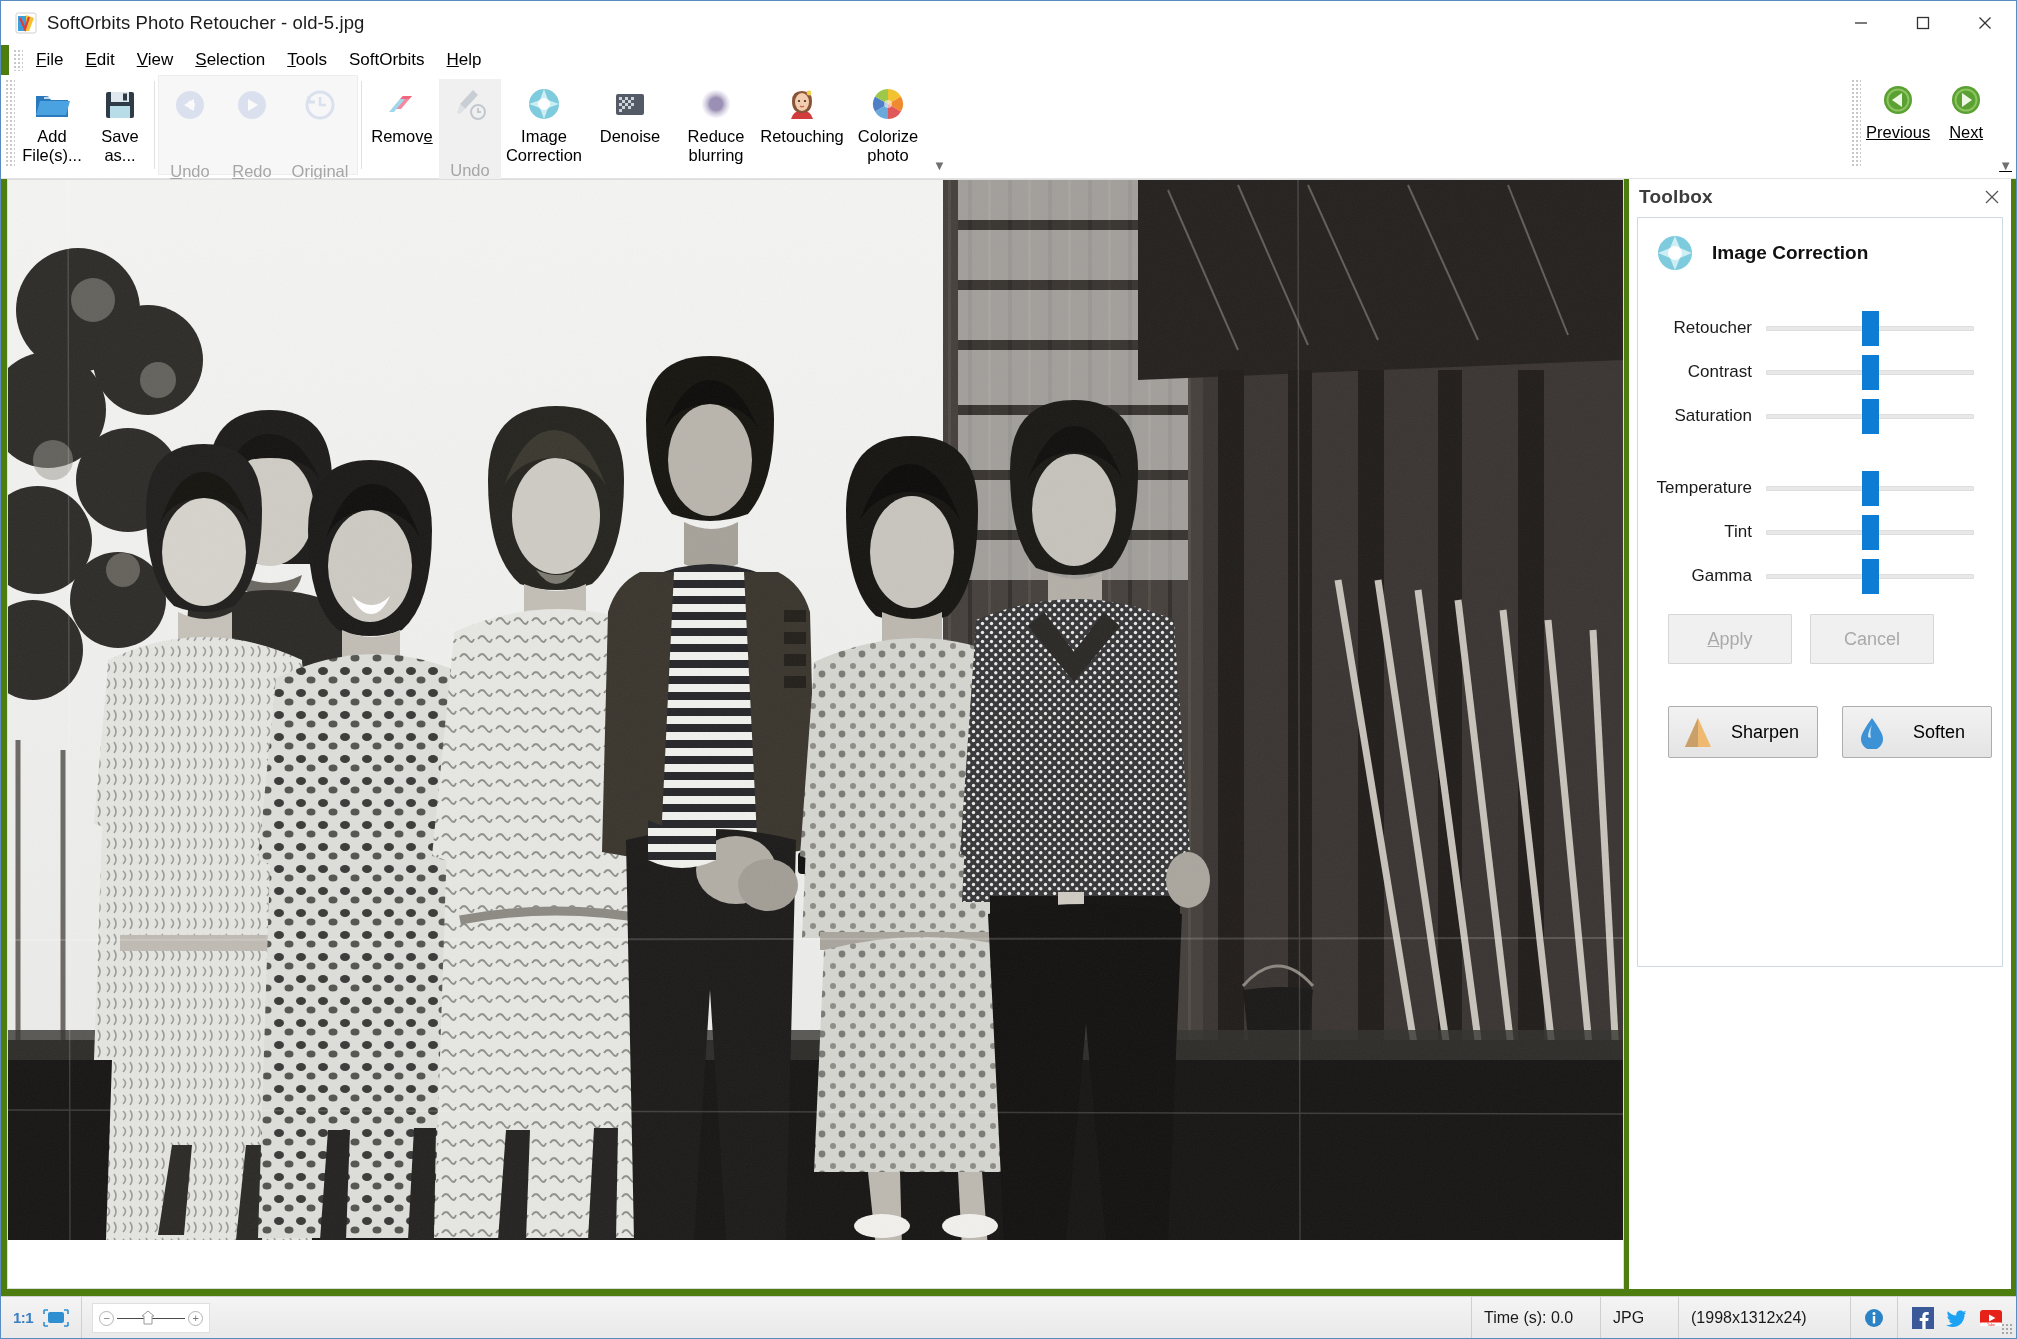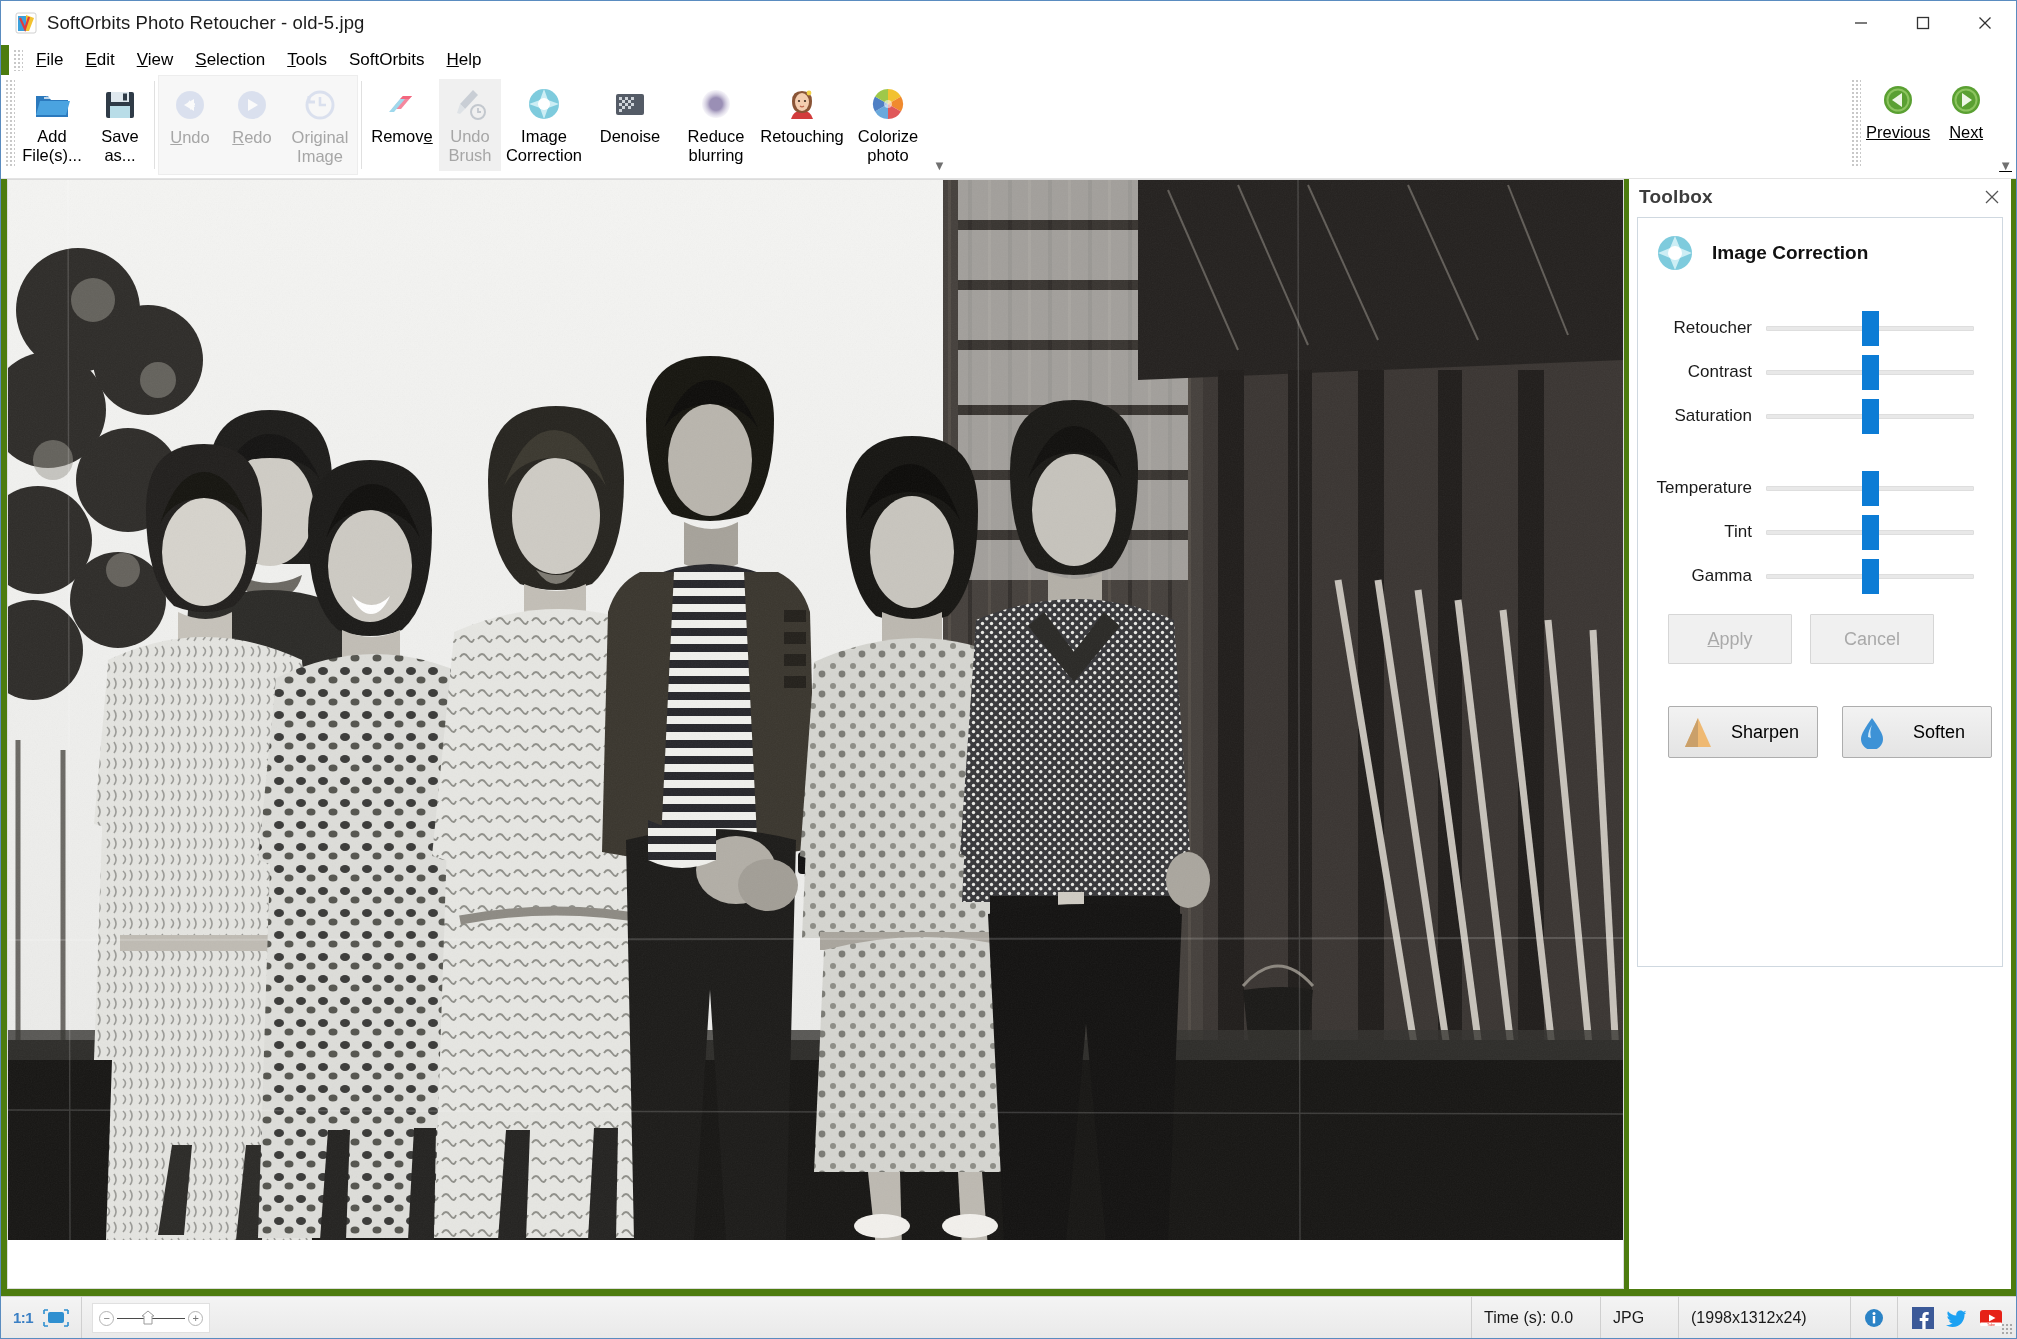--- a/index.html
+++ b/index.html
@@ -73,21 +73,21 @@
   }
   .tb-btn.wide { width: 86px; }
   .tb-btn.narrow { width: 62px; }
   .tb-ico {
     width: 38px; height: 38px; margin-bottom: 4px; position: relative; flex: none;
   }
   .tb-lbl {
     font-size: 16.5px; line-height: 19px; text-align: center; color: #000;
     white-space: pre-line; padding: 0 2px;
   }
-  .tb-btn.disabled .tb-lbl { color: #a6a6a6; }
+  .tb-btn.disabled .tb-lbl { color: #a6a6a6; margin-top: 34px; }
   .tb-btn.disabled .tb-ico { opacity: 0.45; }
   .tb-btn.pressed { background: #f0f0f0; }
   .tb-sep {
     width: 1px; height: 88px; background: #e0e0e0; margin: 6px 3px 0 3px; flex: none;
   }
   .tb-more {
     align-self: flex-end; margin: 0 4px 2px 2px; font-size: 13px; color: #707070;
   }
 
   .ribbon-right {

